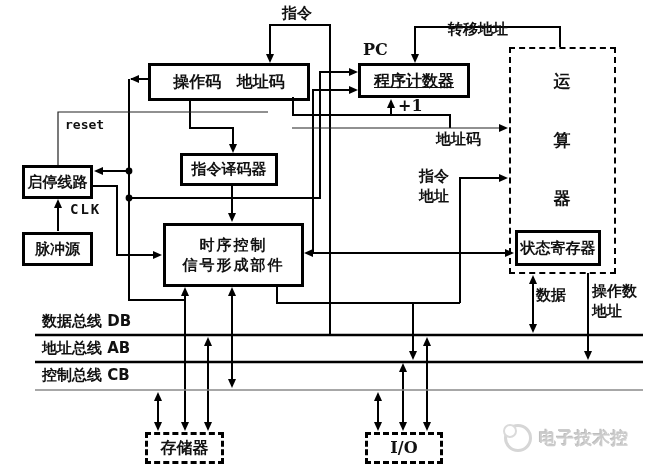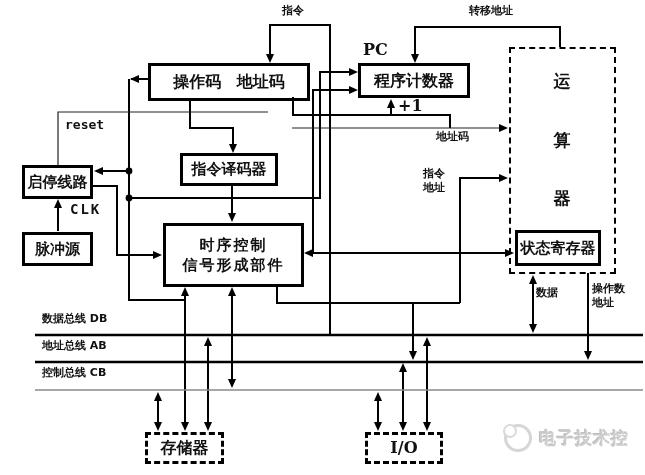--- a/index.html
+++ b/index.html
@@ -4,21 +4,21 @@
 <style>
   html,body{margin:0;padding:0;background:#fff;}
   .stage{position:relative;width:645px;height:475px;background:#ffffff;overflow:hidden;
          font-family:"DejaVu Sans",sans-serif;color:#111;}
   svg.wires{position:absolute;left:0;top:0;}
   .bx{position:absolute;border:3px solid #000;background:transparent;display:flex;
       align-items:center;justify-content:center;font-weight:bold;font-size:16px;
       box-sizing:border-box;text-align:center;white-space:pre-line;line-height:1.35;}
   .bx.dash{border:3px dashed #000;}
   .bx.dash-thin{border:2px dashed #000;}
-  .lbl{position:absolute;font-weight:bold;font-size:11px;white-space:pre-line;
+  .lbl{position:absolute;font-weight:bold;font-size:15px;white-space:pre-line;
        line-height:1.3;color:#111;}
   .lbl.mono{font-family:"DejaVu Sans Mono",monospace;font-weight:bold;}
   .lbl.serif{font-family:"DejaVu Serif",serif;}
   .ir-cells{display:flex;width:100%;height:100%;}
   .ir-cell{flex:1;display:flex;align-items:center;justify-content:center;}
   .ir-cell.first{border-right:3px solid #000;}
   .alu-chars{position:absolute;left:509px;top:70px;width:106px;height:140px;
      display:flex;flex-direction:column;align-items:center;justify-content:space-between;
      font-weight:bold;font-size:17px;}
   .watermark{position:absolute;left:504px;top:424px;display:flex;align-items:center;gap:7px;}
@@ -134,21 +134,21 @@
     </g>
   </svg>
 
   <div class="bx" style="left:148px;top:63px;width:162px;height:35px;padding:16px;">
     <div class="ir-cells">
       <div class="ir-cell first"><span>操作码</span></div>
       <div class="ir-cell"><span>地址码</span></div>
     </div>
   </div>
 
-  <div class="bx" style="left:358px;top:63px;width:112px;height:35px;">程序计数器</div>
+  <div class="bx" style="left:358px;top:63px;width:112px;height:35px;text-decoration:underline;">程序计数器</div>
 
   <div class="bx" style="left:180px;top:153px;width:98px;height:33px;font-size:15px;">指令译码器</div>
 
   <div class="bx" style="left:163px;top:223px;width:141px;height:64px;font-size:15px;letter-spacing:2px;">时序控制
 信号形成部件</div>
 
   <div class="bx" style="left:22px;top:165px;width:71px;height:34px;font-size:15px;">启停线路</div>
 
   <div class="bx" style="left:22px;top:232px;width:71px;height:34px;font-size:15px;">脉冲源</div>
 
@@ -159,21 +159,21 @@
     <span>器</span>
   </div>
 
   <div class="bx" style="left:515px;top:230px;width:86px;height:36px;font-size:15px;">状态寄存器</div>
 
   <div class="bx dash" style="left:145px;top:432px;width:79px;height:32px;">存储器</div>
 
   <div class="bx dash" style="left:365px;top:432px;width:78px;height:32px;font-family:'DejaVu Serif',serif;text-align:right;">I/O</div>
 
   <div class="lbl" style="left:282px;top:4px;">指令</div>
-  <div class="lbl" style="left:448px;top:4px;margin-left:21px;">转移地址</div>
+  <div class="lbl" style="left:448px;top:20px;">转移地址</div>
   <div class="lbl serif" style="left:363px;top:40px;font-size:16px;">PC</div>
   <div class="lbl mono" style="left:55px;top:117px;font-size:13px;margin-left:10px;">reset</div>
   <div class="lbl mono" style="left:70px;top:200px;font-size:14px;letter-spacing:2px;">CLK</div>
   <div class="lbl serif" style="left:398px;top:96px;font-size:16px;">+1</div>
   <div class="lbl" style="left:436px;top:130px;">地址码</div>
   <div class="lbl" style="left:412px;top:167px;width:44px;text-align:center;">指令
 地址</div>
   <div class="lbl" style="left:536px;top:286px;">数据</div>
   <div class="lbl" style="left:592px;top:282px;width:52px;">操作数
 地址</div>

